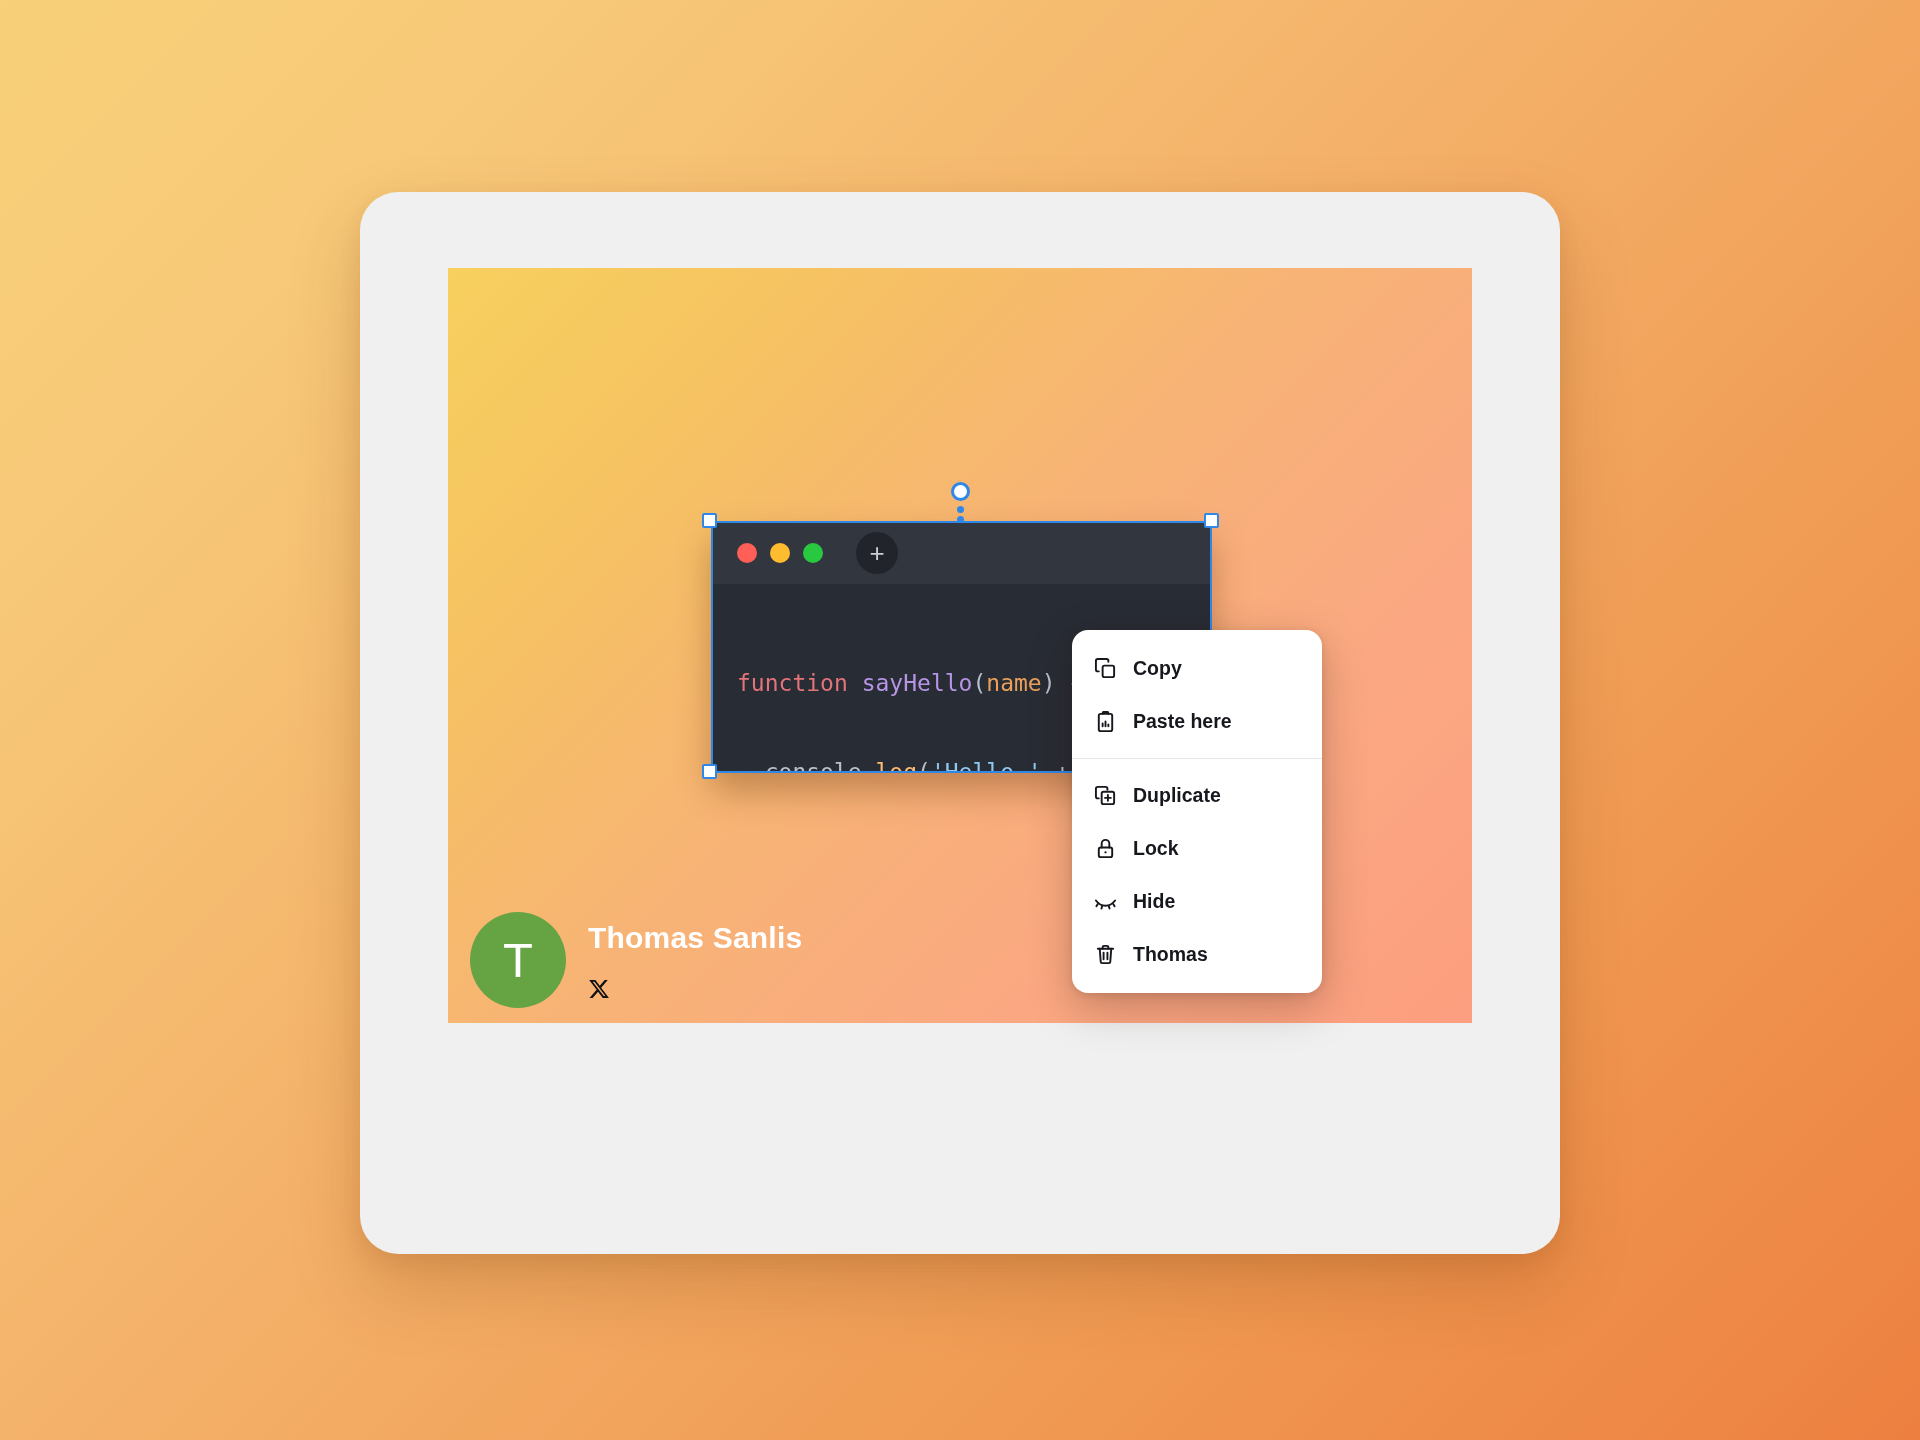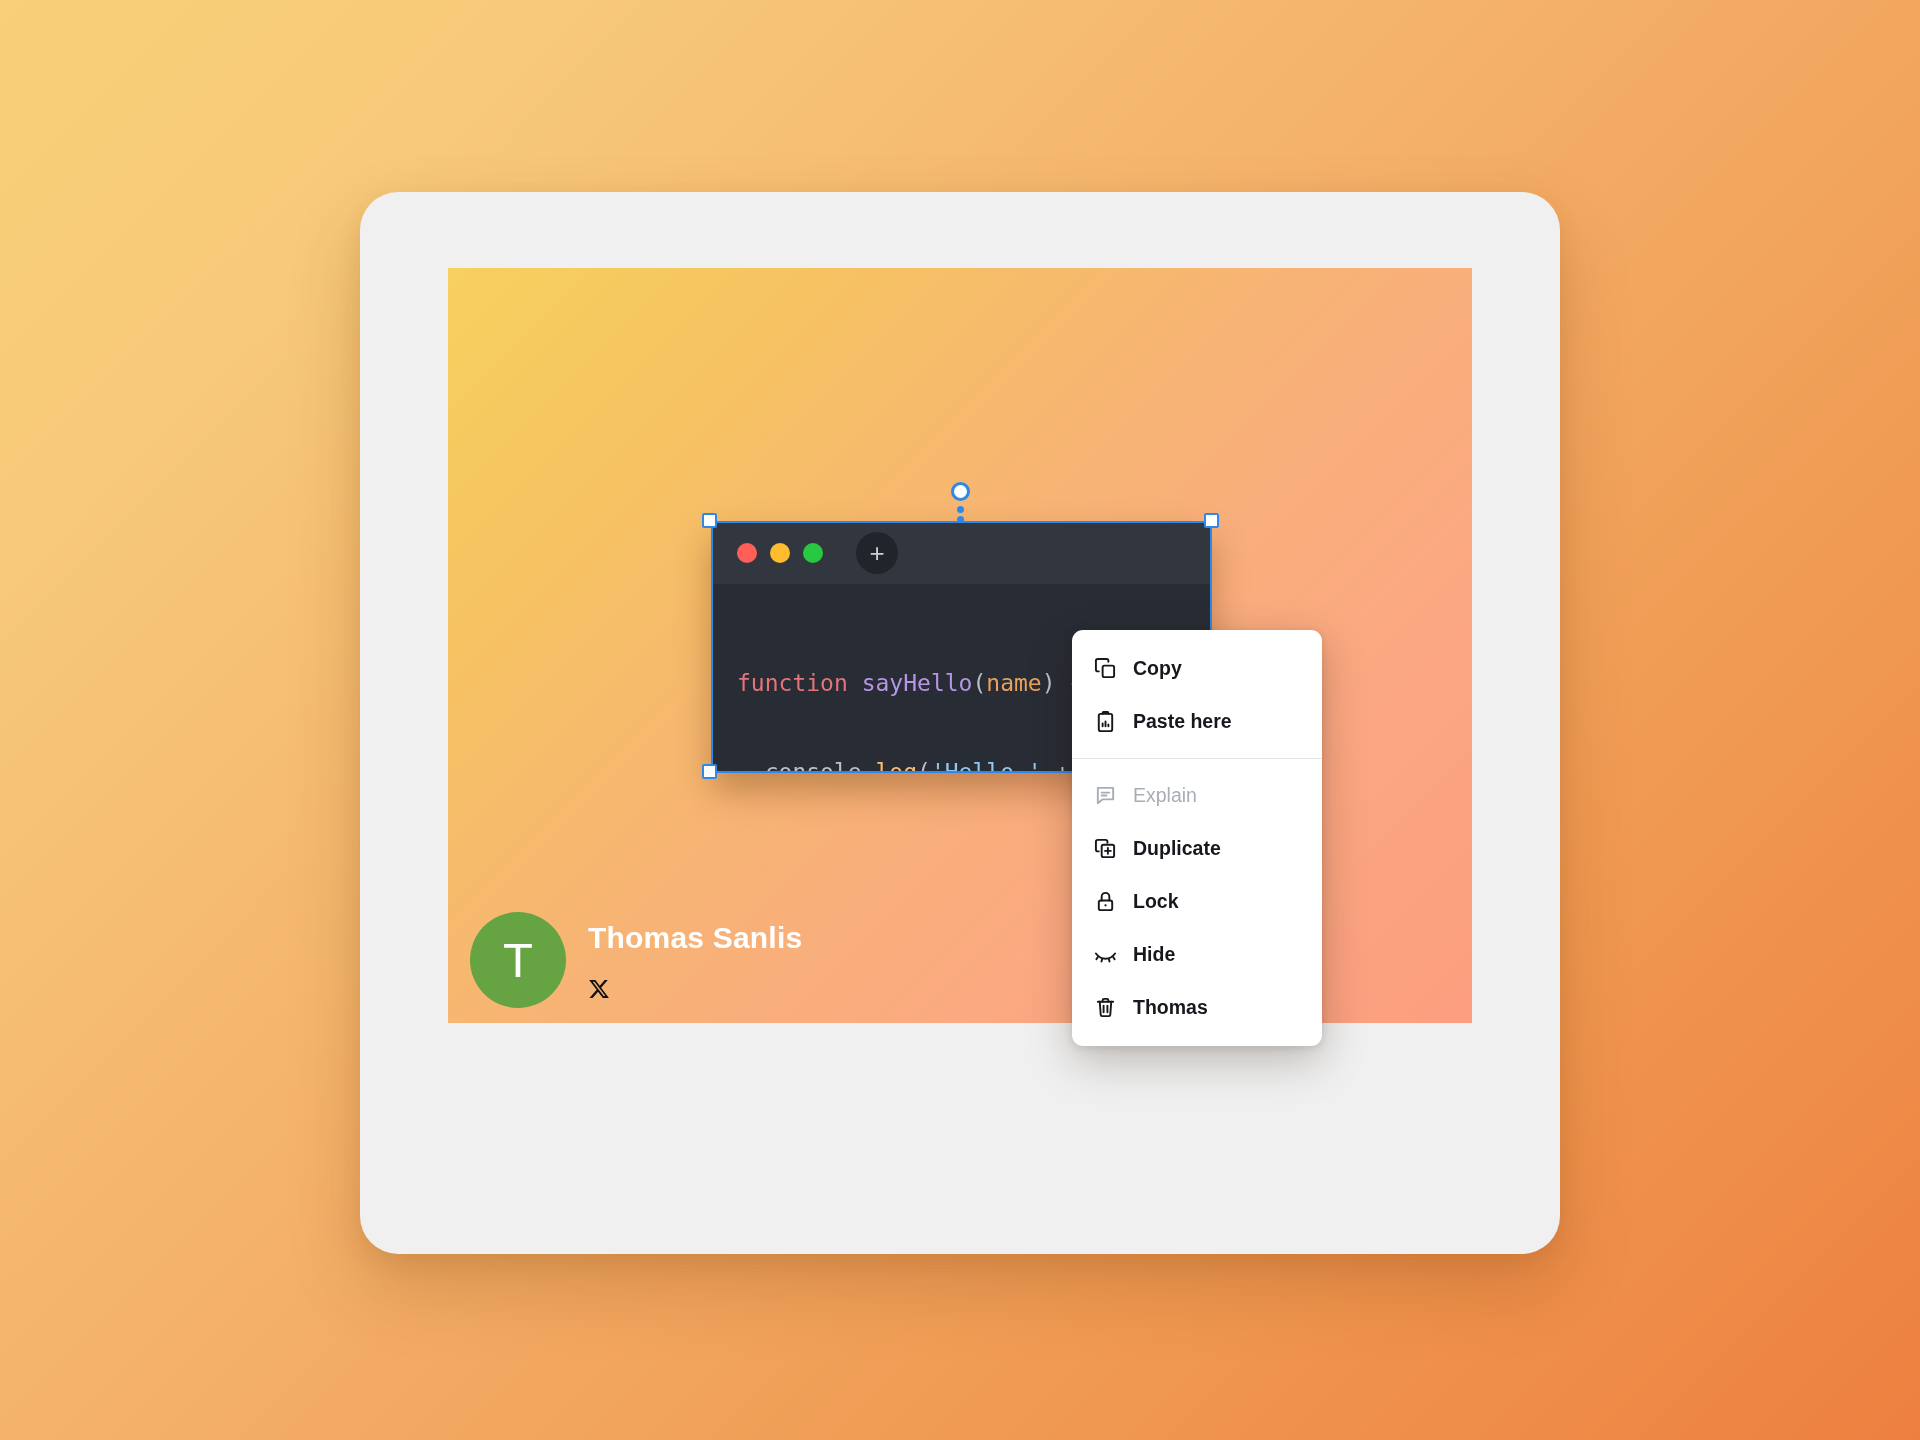--- a/index.html
+++ b/index.html
@@ -198,21 +198,21 @@
 
   #x-logo { width: 22px; height: 22px; }
 
   
   #context-menu {
     position: absolute;
     left: 1072px;
     top: 630px;
     width: 250px;
     background: #ffffff;
-    border-radius: 11px;
+    border-radius: 16px;
     padding: 12px 0;
     box-shadow: 0 14px 44px rgba(40, 25, 10, 0.26),
                 0 2px 8px rgba(40, 25, 10, 0.12);
   }
 
   .menu-item {
     display: flex;
     align-items: center;
     height: 53px;
     padding: 0 22px;
@@ -314,29 +314,20 @@
         <path d="M9 4V3a1 1 0 0 1 1-1h4a1 1 0 0 1 1 1v1"></path>
         <path d="M9 17v-3M12 17v-5M15 17v-2"></path>
       </svg>
     </span>
     <span class="menu-label">Paste here</span>
   </div>
 
 
   <div class="menu-divider"></div>
 
-  <div class="menu-item disabled">
-    <span class="menu-icon">
-      <svg viewBox="0 0 24 24" fill="none" stroke="currentColor" stroke-width="2" stroke-linecap="round" stroke-linejoin="round">
-        <path d="M4 4h16v12H9l-5 4z"></path>
-        <path d="M8 9h8M8 12h5"></path>
-      </svg>
-    </span>
-    <span class="menu-label">Explain</span>
-  </div>
 
 
 
   <div class="menu-item">
     <span class="menu-icon">
       <svg viewBox="0 0 24 24" fill="none" stroke="currentColor" stroke-width="2" stroke-linecap="round" stroke-linejoin="round">
         <rect x="8" y="8" width="13" height="13" rx="2"></rect>
         <path d="M14.5 11.5v6M11.5 14.5h6"></path>
         <path d="M5 15H4a2 2 0 0 1-2-2V5a2 2 0 0 1 2-2h8a2 2 0 0 1 2 2v1"></path>
       </svg>

